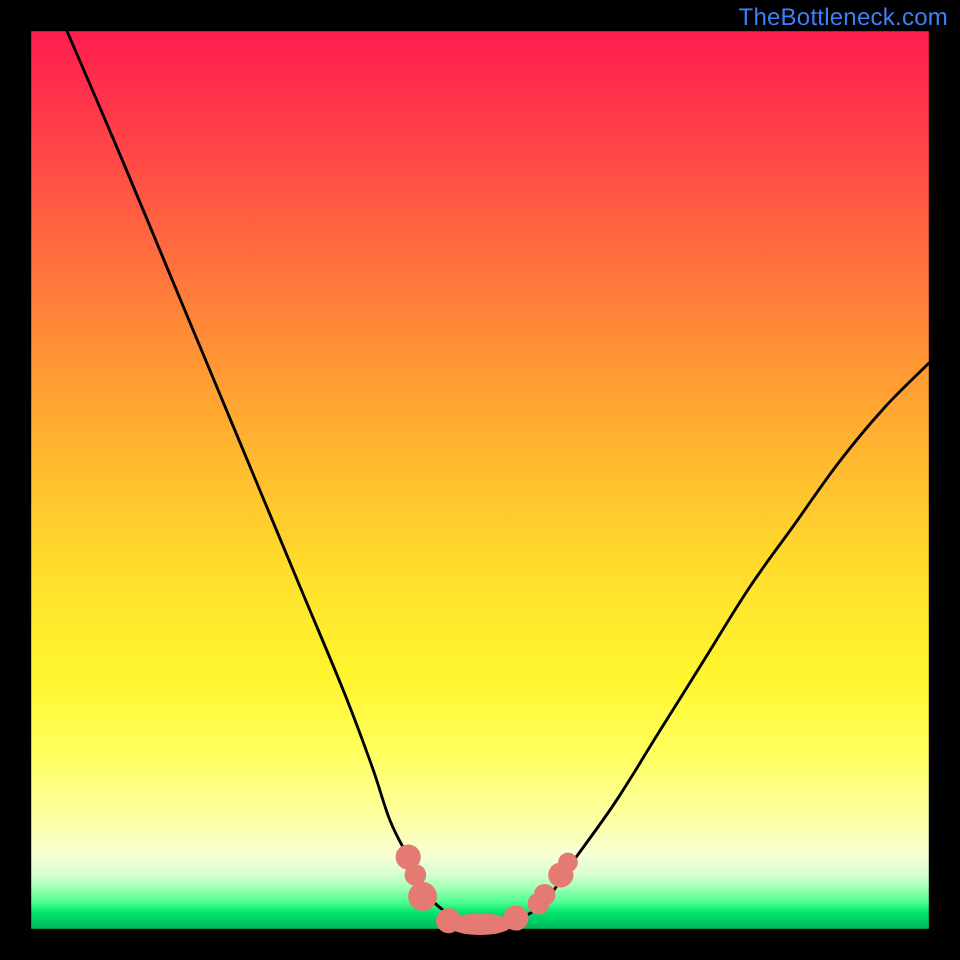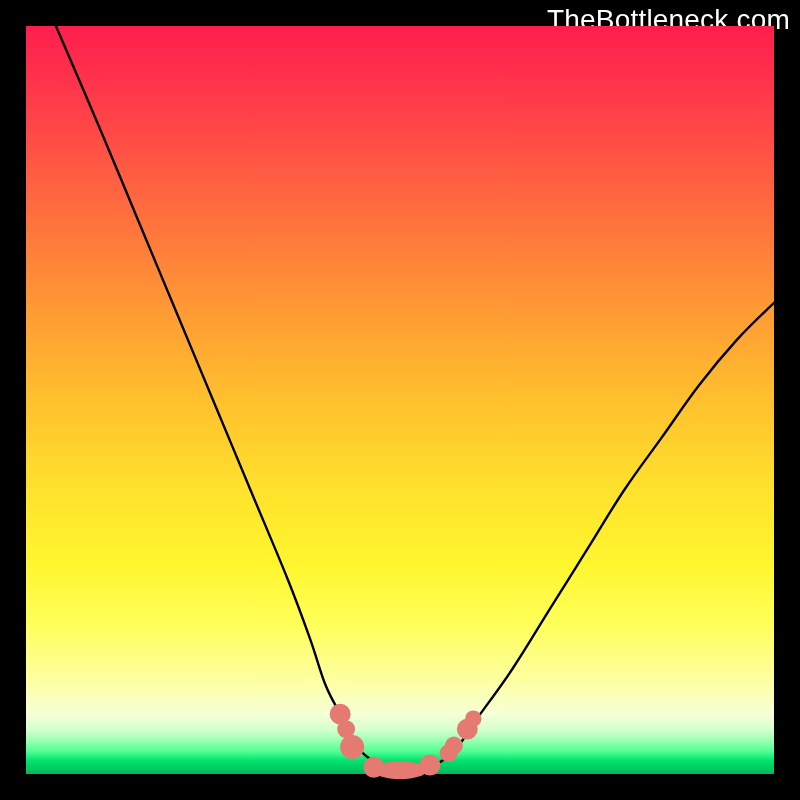--- a/index.html
+++ b/index.html
@@ -32,22 +32,22 @@
       #9cffb4 95.5%,
       #4fff92 97%,
       #00e46e 98.2%,
       #00b85a 100%
     );
   }
   .attribution {
     position: absolute;
     top: 4px;
     right: 10px;
-    color: #ffffff;
-    font-size: 28px;
+    color: #3b82f6;
+    font-size: 20px;
     font-weight: 500;
     letter-spacing: 0.2px;
   }
   svg.plot {
     position: absolute;
     left: 0;
     top: 0;
     width: 748px;
     height: 748px;
     overflow: visible;

